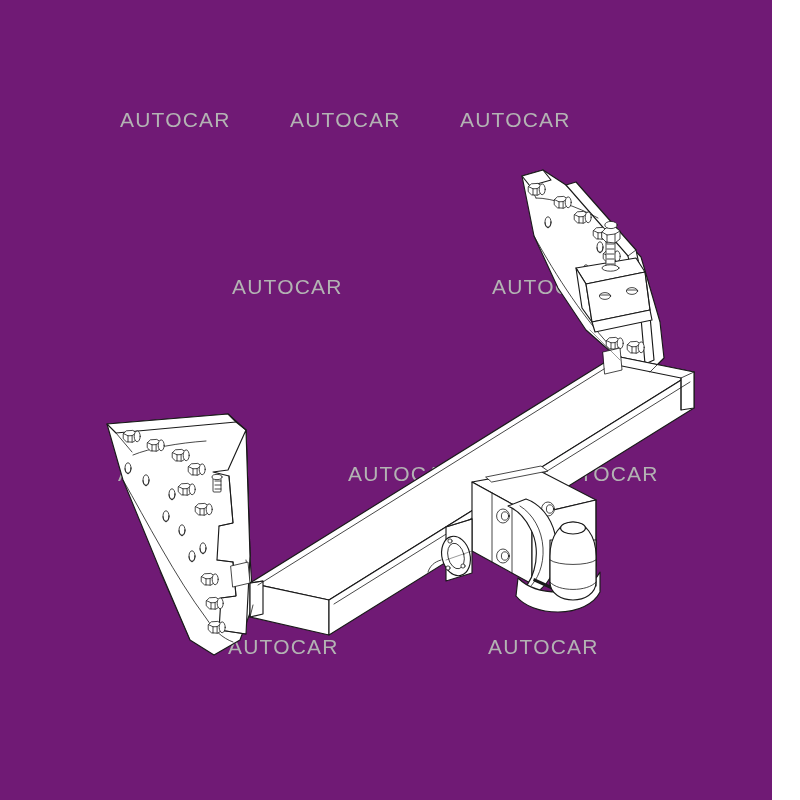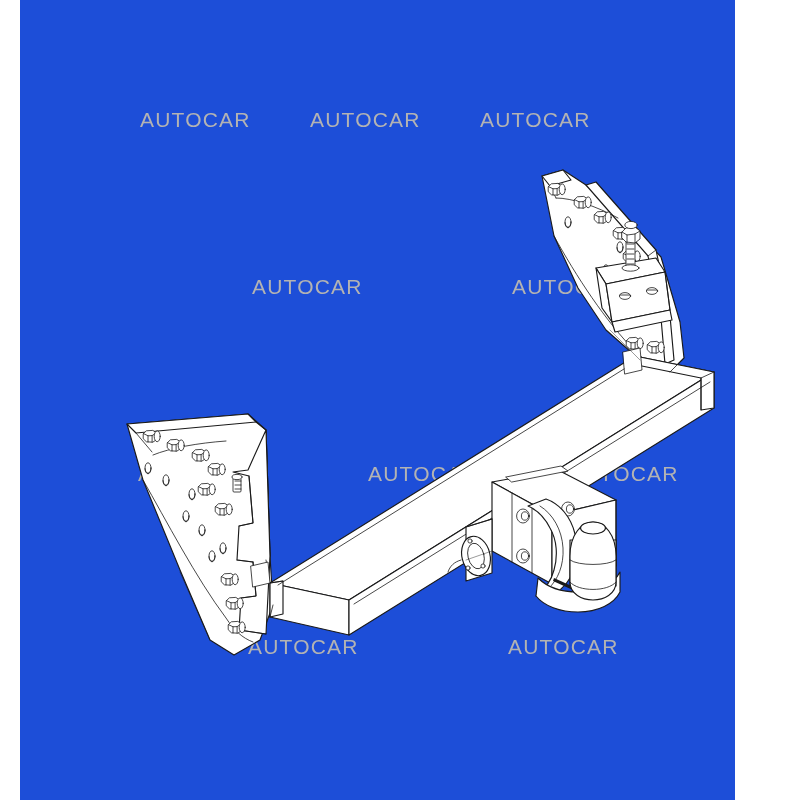--- a/index.html
+++ b/index.html
@@ -6,25 +6,24 @@
   html, body {
     margin: 0;
     padding: 0;
     background: #ffffff;
   }
   body {
     font-family: "Liberation Sans", sans-serif;
   }
   #page {
     position: relative;
-    width: 715px;
+    width: 772px;
     height: 800px;
-    background: #1d4ed8;
+    background: #701a75;
     overflow: hidden;
-    margin-left: 20px;
   }
   #drawing-layer,
   #watermark-layer {
     position: absolute;
     left: 0;
     top: 0;
     width: 800px;
     height: 800px;
   }
   #drawing-layer { z-index: 2; }

